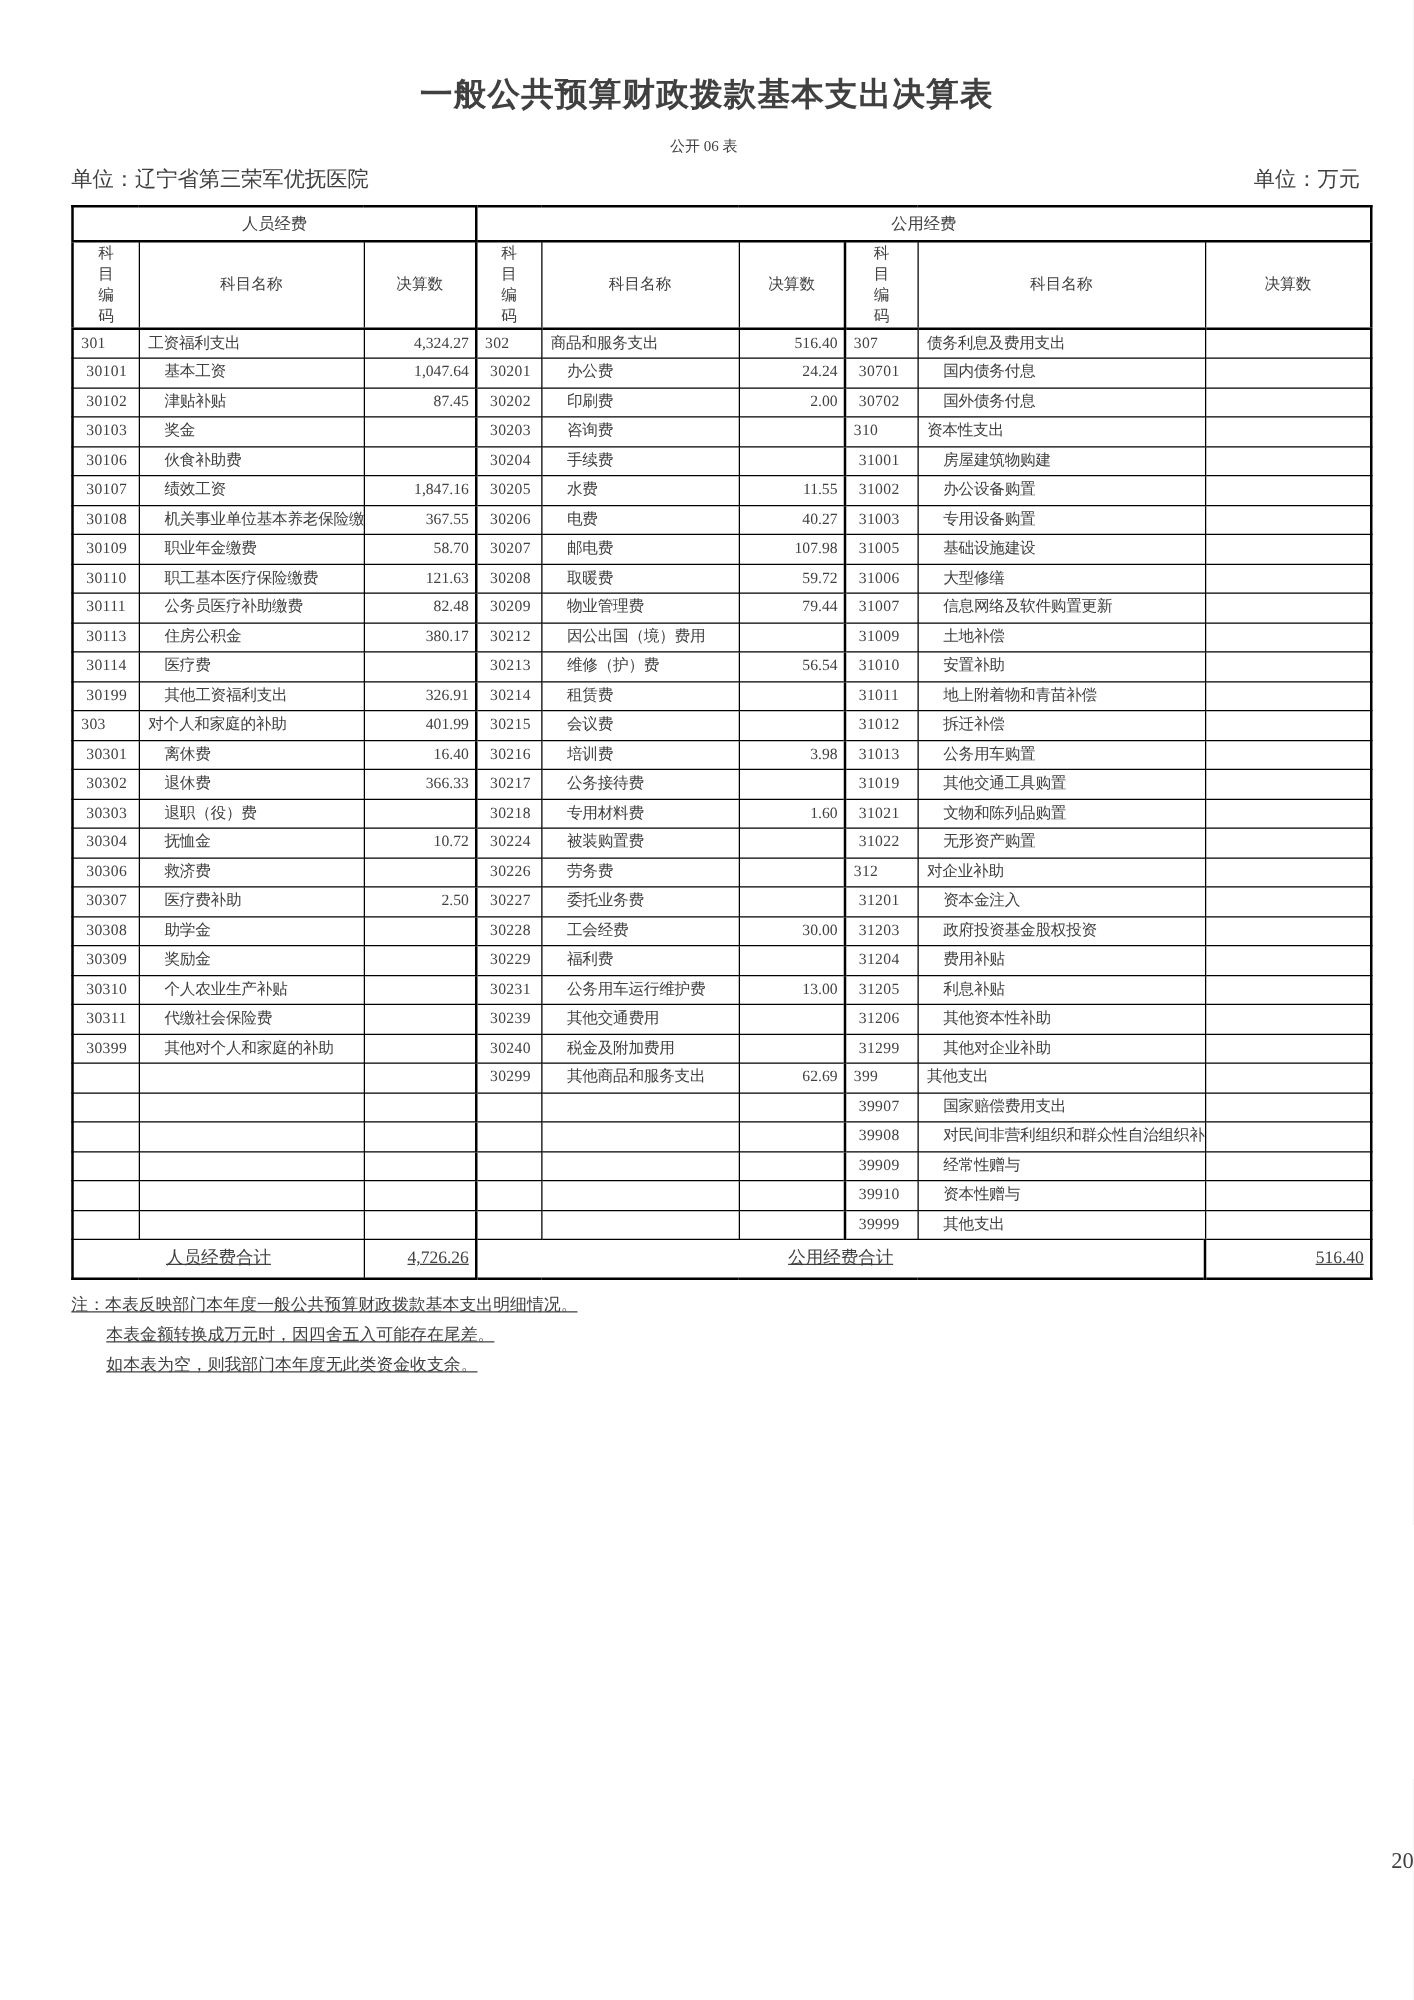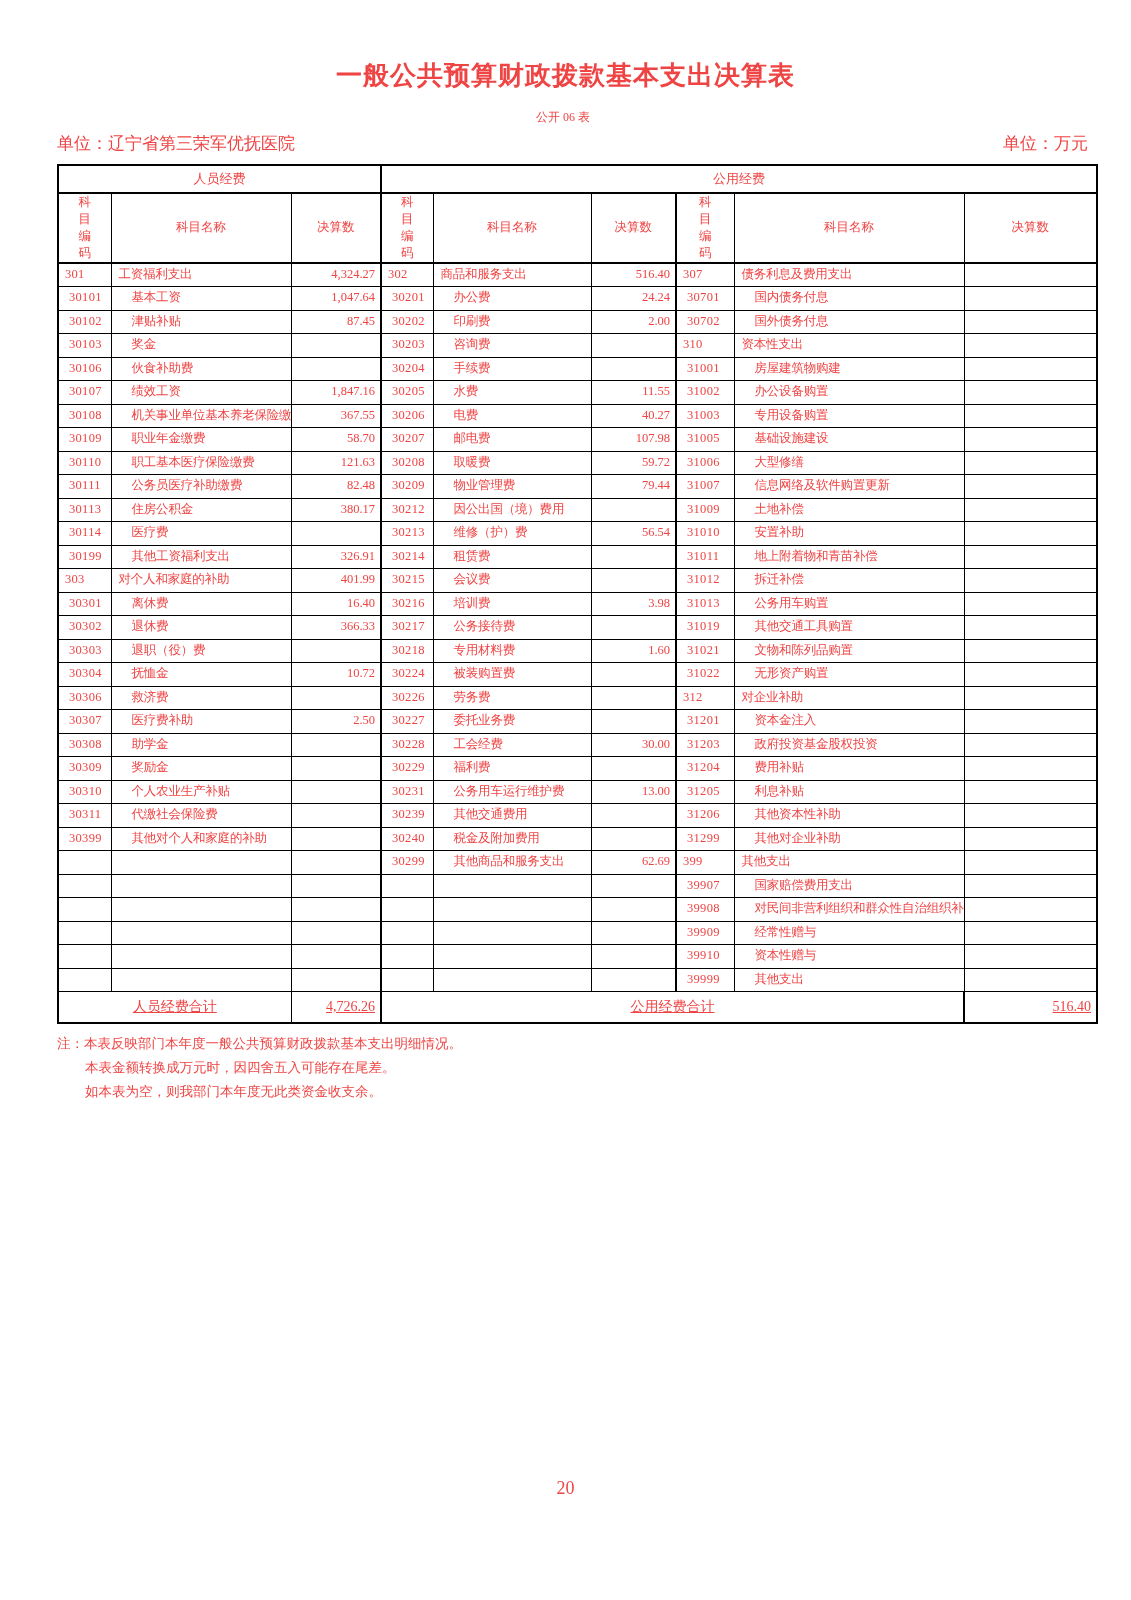--- a/index.html
+++ b/index.html
@@ -3,21 +3,21 @@
 <meta charset="utf-8">
 <style>
   html, body { margin: 0; padding: 0; background: #e8e8e8; }
   .page {
     position: relative;
     width: 1131px;
     height: 1600px;
     margin: 0 auto;
     background: #ffffff;
     font-family: "Liberation Serif", "DejaVu Serif", serif;
-    color: #ef4444;
+    color: #404040;
     overflow: hidden;
   }
   .title {
     padding-top: 58px;
     text-align: center;
     font-size: 26px;
     font-weight: bold;
     letter-spacing: 1px;
   }
   .table-label {
@@ -57,28 +57,28 @@
   tbody td.name { text-align: left; padding-left: 20px; white-space: nowrap; letter-spacing: -0.2px; }
   tbody td.name.cat { padding-left: 7px; }
   tbody td.val { text-align: right; padding-right: 5px; }
   tfoot td { height: 30px; border-top: 2px solid #000; vertical-align: middle; font-size: 14px; text-decoration: underline; }
   tfoot td.tlabel { text-align: center; }
   tfoot td.val { text-align: right; padding-right: 5px; }
   .notes {
     margin: 13px 35px 0 57px;
     font-size: 13.5px;
   }
-  .notes .note-line { margin-bottom: 10.5px; line-height: 1; }
+  .notes .note-line { margin-bottom: 10.5px; line-height: 1; text-decoration: underline; }
   .notes .note-line.indent { padding-left: 28px; }
   .page-number {
     position: absolute;
     top: 1478px;
     left: 0;
     width: 100%;
-    text-align: center;
+    text-align: right;
     font-size: 18px;
   }
 </style>
 </head>
 <body>
 
 <div class="page">
 
   <div class="title">一般公共预算财政拨款基本支出决算表</div>
 

